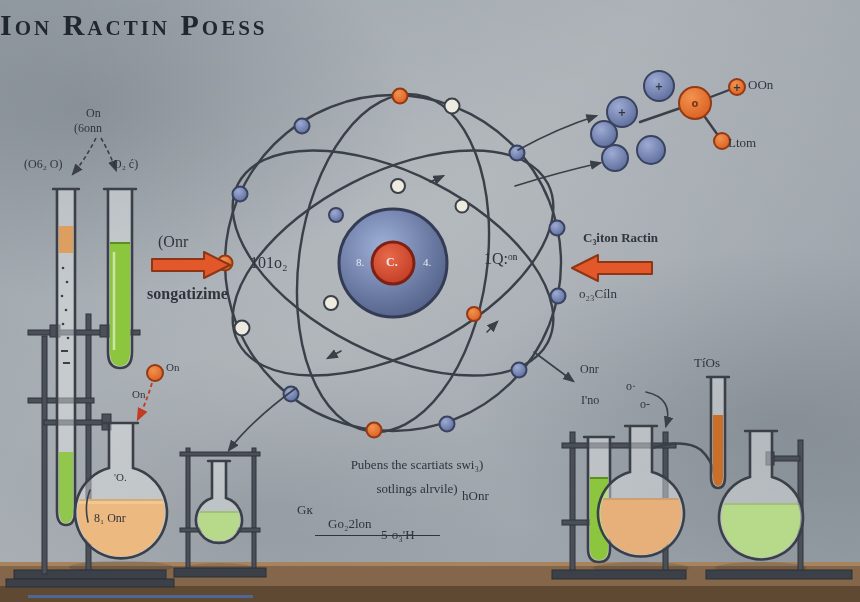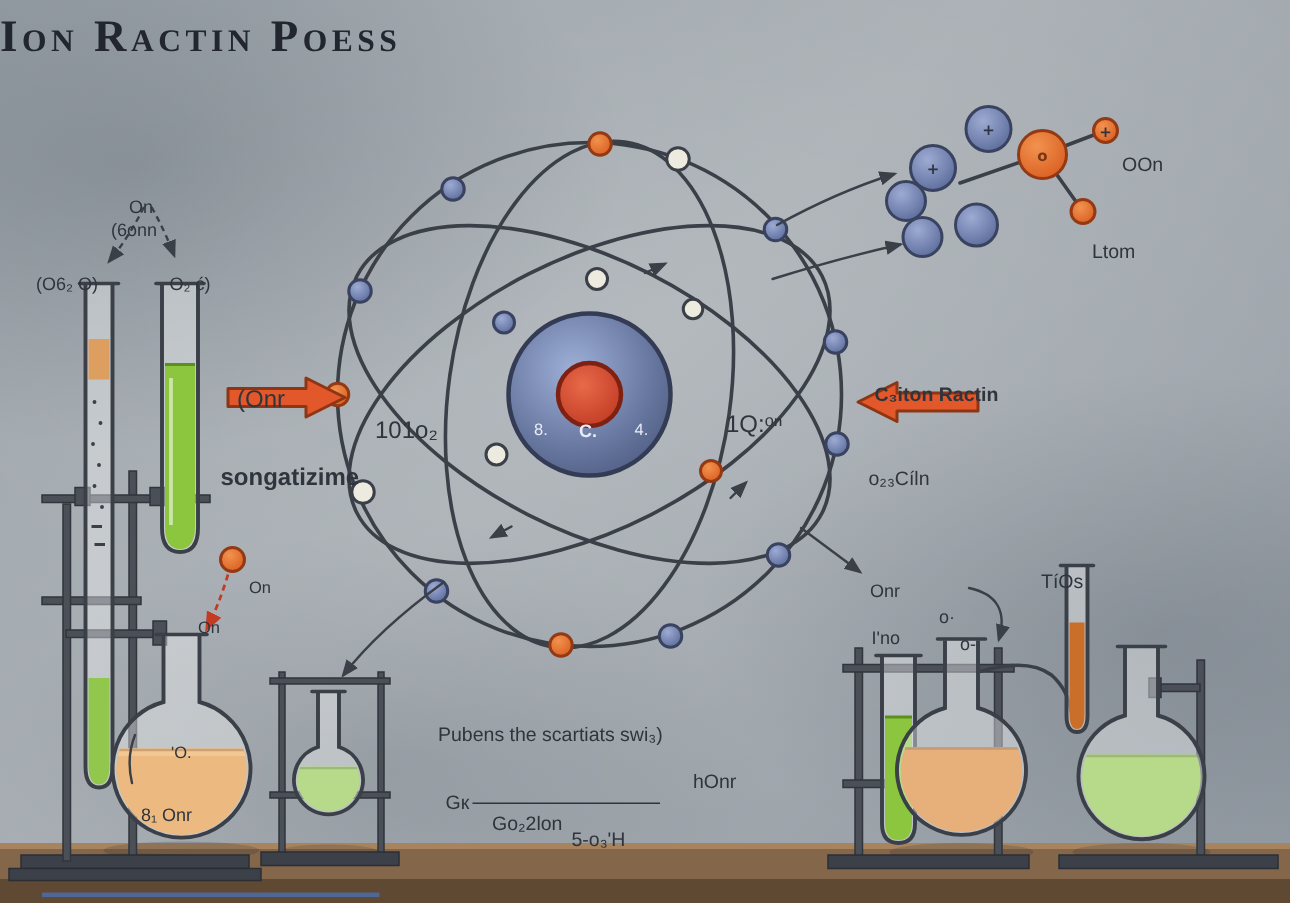--- a/index.html
+++ b/index.html
@@ -24,26 +24,26 @@
   .metal { fill:#4a4f58; stroke:#31353c; stroke-width:1; }
   .basep { fill:#3c4049; stroke:#2b2e34; stroke-width:1; }
   .green { fill:#8cc63e; }
   .e-blue   { fill:url(#gBlue);  stroke:#39435f; stroke-width:2; }
   .e-orange { fill:url(#gOr);    stroke:#933914; stroke-width:2; }
   .e-white  { fill:#edebdf;      stroke:#3a3f48; stroke-width:2; }
   .arrowo { fill:#e2582a; stroke:#8e3514; stroke-width:2; stroke-linejoin:round; }
   .mark { font:700 10px "DejaVu Sans",sans-serif; fill:#2e3440; text-anchor:middle; }
   .marko { font:700 10px "DejaVu Sans",sans-serif; fill:#7a3514; text-anchor:middle; }
 
-  .lbl { position:absolute; font-family:Liberation Sans, sans-serif;
-         color:#30343d; white-space:nowrap;margin-top:25px; }
+  .lbl { position:absolute; font-family:Liberation Serif, serif;
+         color:#30343d; white-space:nowrap; }
   .s11{font-size:11px} .s12{font-size:12px} .s13{font-size:13px} .s14{font-size:16px}
   .b{font-weight:700}
   .wht{color:#e9ecf4}
-  .ctr{text-align:left}
+  .ctr{text-align:center}
   .title { position:absolute; top:8px; left:0; width:100%; text-align:left;
            font:700 30px "Liberation Serif","DejaVu Serif",serif; font-variant:small-caps;
            letter-spacing:3px; color:#22262e; }
 </style>
 </head>
 <body>
 
 <div class="scene">
 
 <svg class="art" width="860" height="602" viewBox="0 0 860 602">
@@ -300,20 +300,21 @@
 <div class="lbl s13" style="left:748px;top:77px">OOn</div>
 <div class="lbl s13" style="left:728px;top:135px">Ltom</div>
 
 <div class="lbl s11" style="left:166px;top:361px">On</div>
 <div class="lbl s11" style="left:132px;top:388px">On</div>
 
 <div class="lbl s11" style="left:114px;top:471px">'O.</div>
 <div class="lbl s12" style="left:94px;top:511px">8₁ Onr</div>
 
 <div class="lbl s13 ctr" style="left:292px;top:457px;width:250px">Pubens the scartiats swi₃)</div>
+<div class="lbl s13 ctr" style="left:292px;top:481px;width:250px">sotlings alrvile)</div>
 <div class="lbl s13" style="left:297px;top:502px">Gк</div>
 <div class="lbl s13" style="left:328px;top:516px">Go₂2lon</div>
 <div style="position:absolute;left:315px;top:535px;width:125px;height:0;border-top:1.5px solid #30343d"></div>
 <div class="lbl s13" style="left:381px;top:527px">5-o₃'H</div>
 <div class="lbl s13" style="left:462px;top:488px">hOnr</div>
 
 <div class="lbl s12" style="left:580px;top:362px">Onr</div>
 <div class="lbl s12" style="left:581px;top:393px">I'no</div>
 <div class="lbl s12" style="left:626px;top:379px">o·</div>
 <div class="lbl s12" style="left:640px;top:397px">o-</div>

